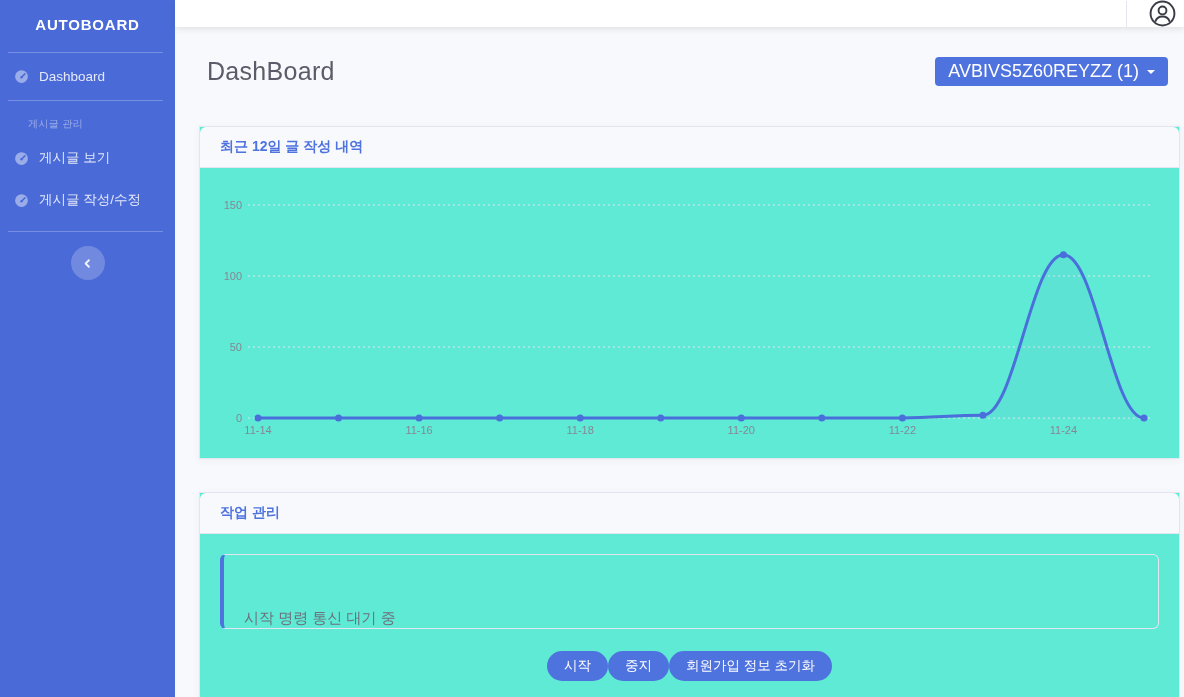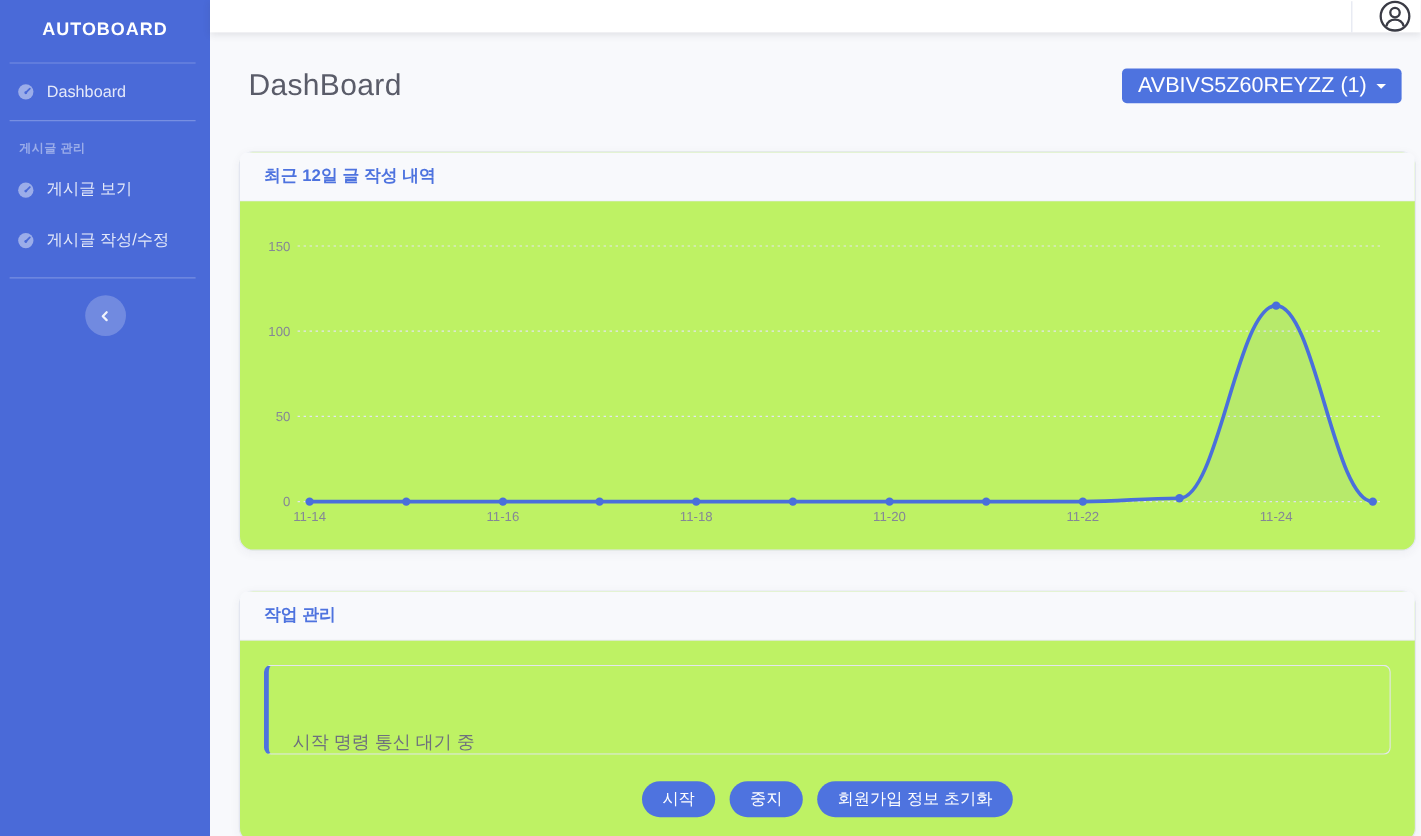--- a/index.html
+++ b/index.html
@@ -26,22 +26,22 @@
     border: none; border-top: 1px solid rgba(255,255,255,0.25);
     margin: 4px 12px 4px 8px;
   }
   .nav-item {
     display: flex; align-items: center; gap: 10px;
     padding: 12px 14px; color: rgba(255,255,255,0.85);
     font-size: 13.5px; text-decoration: none; cursor: pointer;
   }
   .nav-item .si { width: 15px; height: 15px; flex: 0 0 15px; color: rgba(255,255,255,0.45); }
   .section-label {
-    padding: 12px 14px 6px 16px;
-    font-size: 10px; font-weight: bold; color: rgba(255,255,255,0.45);
+    padding: 12px 14px 6px 28px;
+    font-size: 10px; font-weight: normal; color: rgba(255,255,255,0.45);
     letter-spacing: 0.4px;
   }
   .collapse-wrap { margin-top: 10px; display: flex; justify-content: center; }
   .collapse-btn {
     width: 34px; height: 34px; border-radius: 50%;
     background: rgba(255,255,255,0.22); border: none; cursor: pointer;
     display: flex; align-items: center; justify-content: center;
     color: #fff;
   }
 
@@ -71,21 +71,21 @@
     font-family: "Liberation Sans", "DejaVu Sans", sans-serif;
   }
   .caret {
     width: 0; height: 0; display: inline-block;
     border-left: 4px solid transparent; border-right: 4px solid transparent;
     border-top: 4px solid #fff;
   }
 
   
   .card {
-    background: #bef264; border: 1px solid #e3e6f0; border-radius: 12px;
+    background: #5eead4; border: 1px solid #e3e6f0; border-radius: 0;
     box-shadow: 0 2px 8px rgba(58,59,69,0.05);
     margin-bottom: 22px;
     margin-top: 33px;
   }
   .card-header {
     background: #f8f9fc; border-bottom: 1px solid #e3e6f0;
     border-radius: 6px 6px 0 0;
     padding: 11px 20px; font-size: 14px; font-weight: bold;
     color: var(--accent, #4e73df);
   }
@@ -94,21 +94,21 @@
   .chart-wrap { width: 939px; height: 250px; }
   .chart-wrap svg { display: block; }
   .tick-label { font-size: 11px; fill: #858796; font-family: "Liberation Sans", "DejaVu Sans", sans-serif; }
 
   .status-box {
     border: 1px solid #e3e6f0; border-left: 4px solid var(--accent, #4e73df);
     border-radius: 6px; min-height: 75px;
     display: flex; align-items: flex-end; padding: 0 20px;
     color: #6e707e; font-size: 15px;
   }
-  .btn-row { display: flex; justify-content: center; gap: 12px; margin-top: 22px; }
+  .btn-row { display: flex; justify-content: center; gap: 0; margin-top: 22px; }
   .pill-btn {
     height: 30px; padding: 0 17px; border: none; border-radius: 15px;
     background: var(--accent, #4e73df); color: #fff; font-size: 13.5px;
     cursor: pointer; font-family: "Liberation Sans", "DejaVu Sans", sans-serif;
   }
 </style>
 </head>
 <body>
 
 <div class="app">

